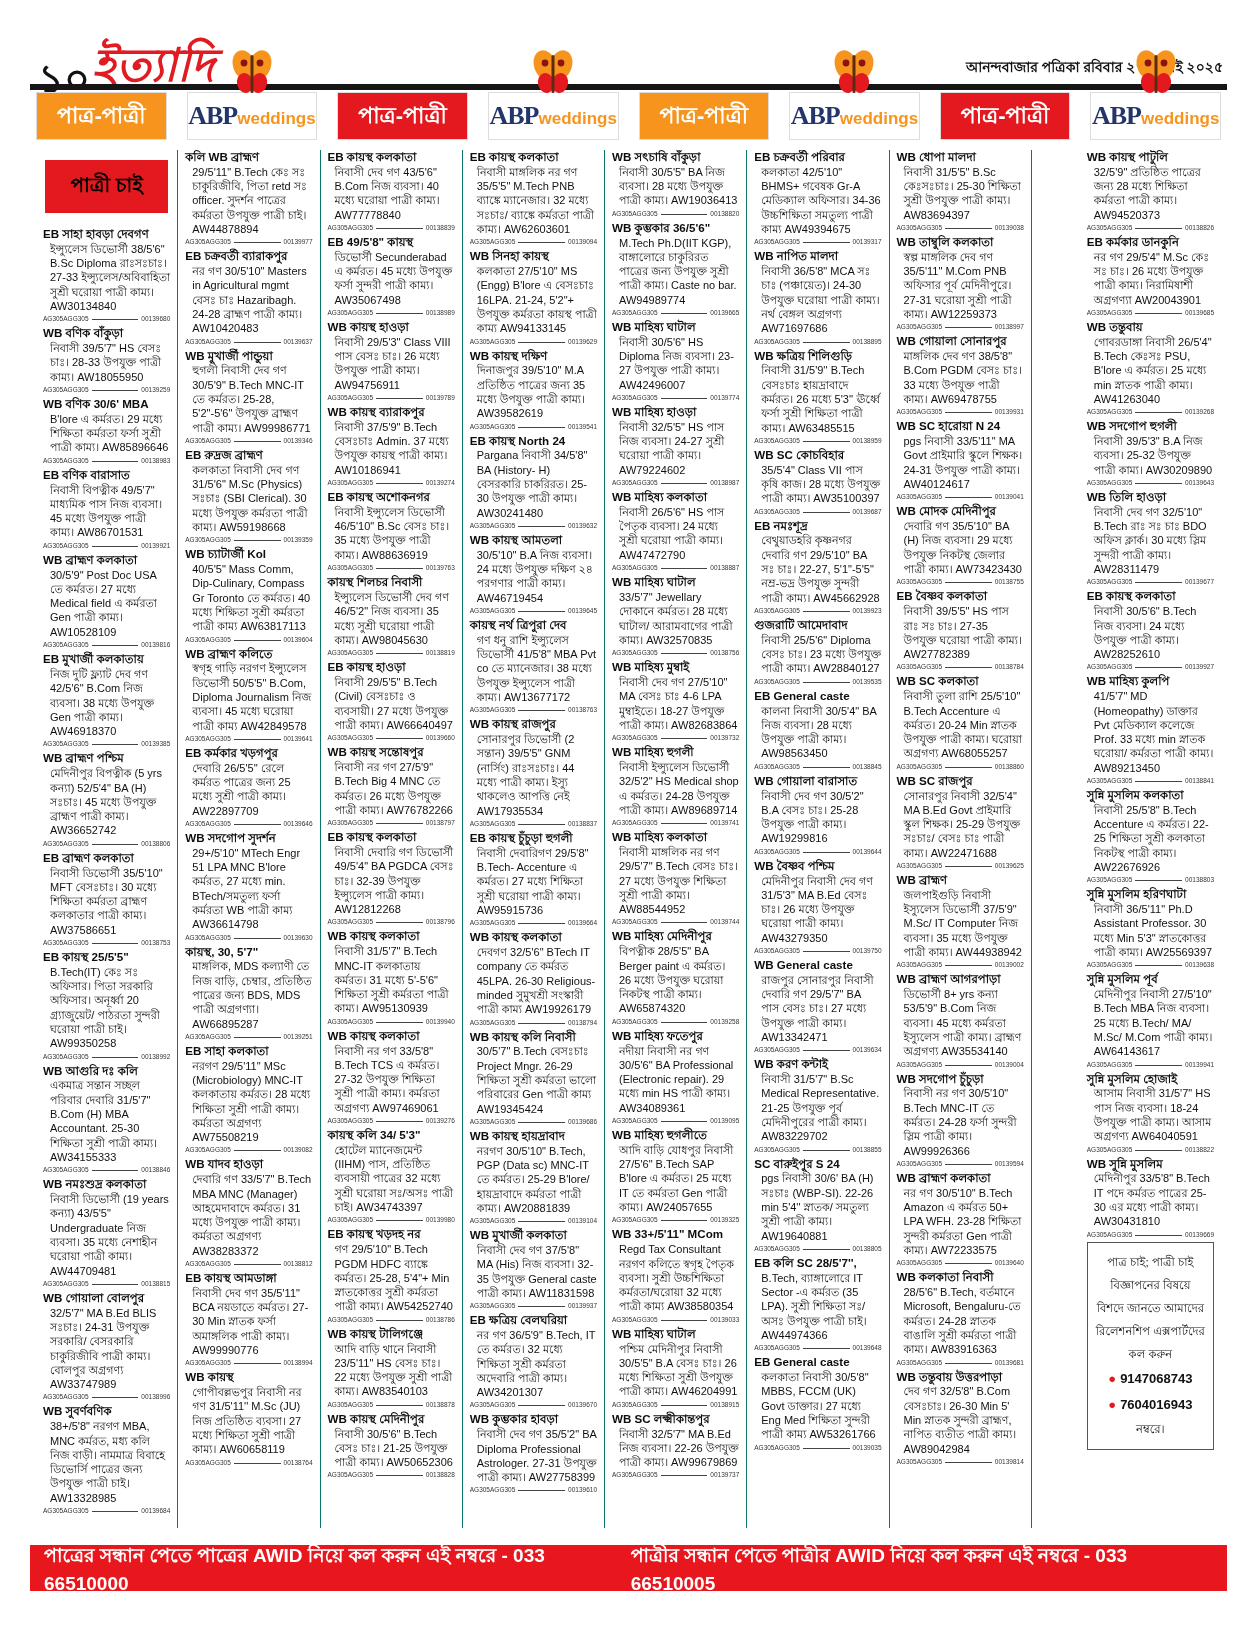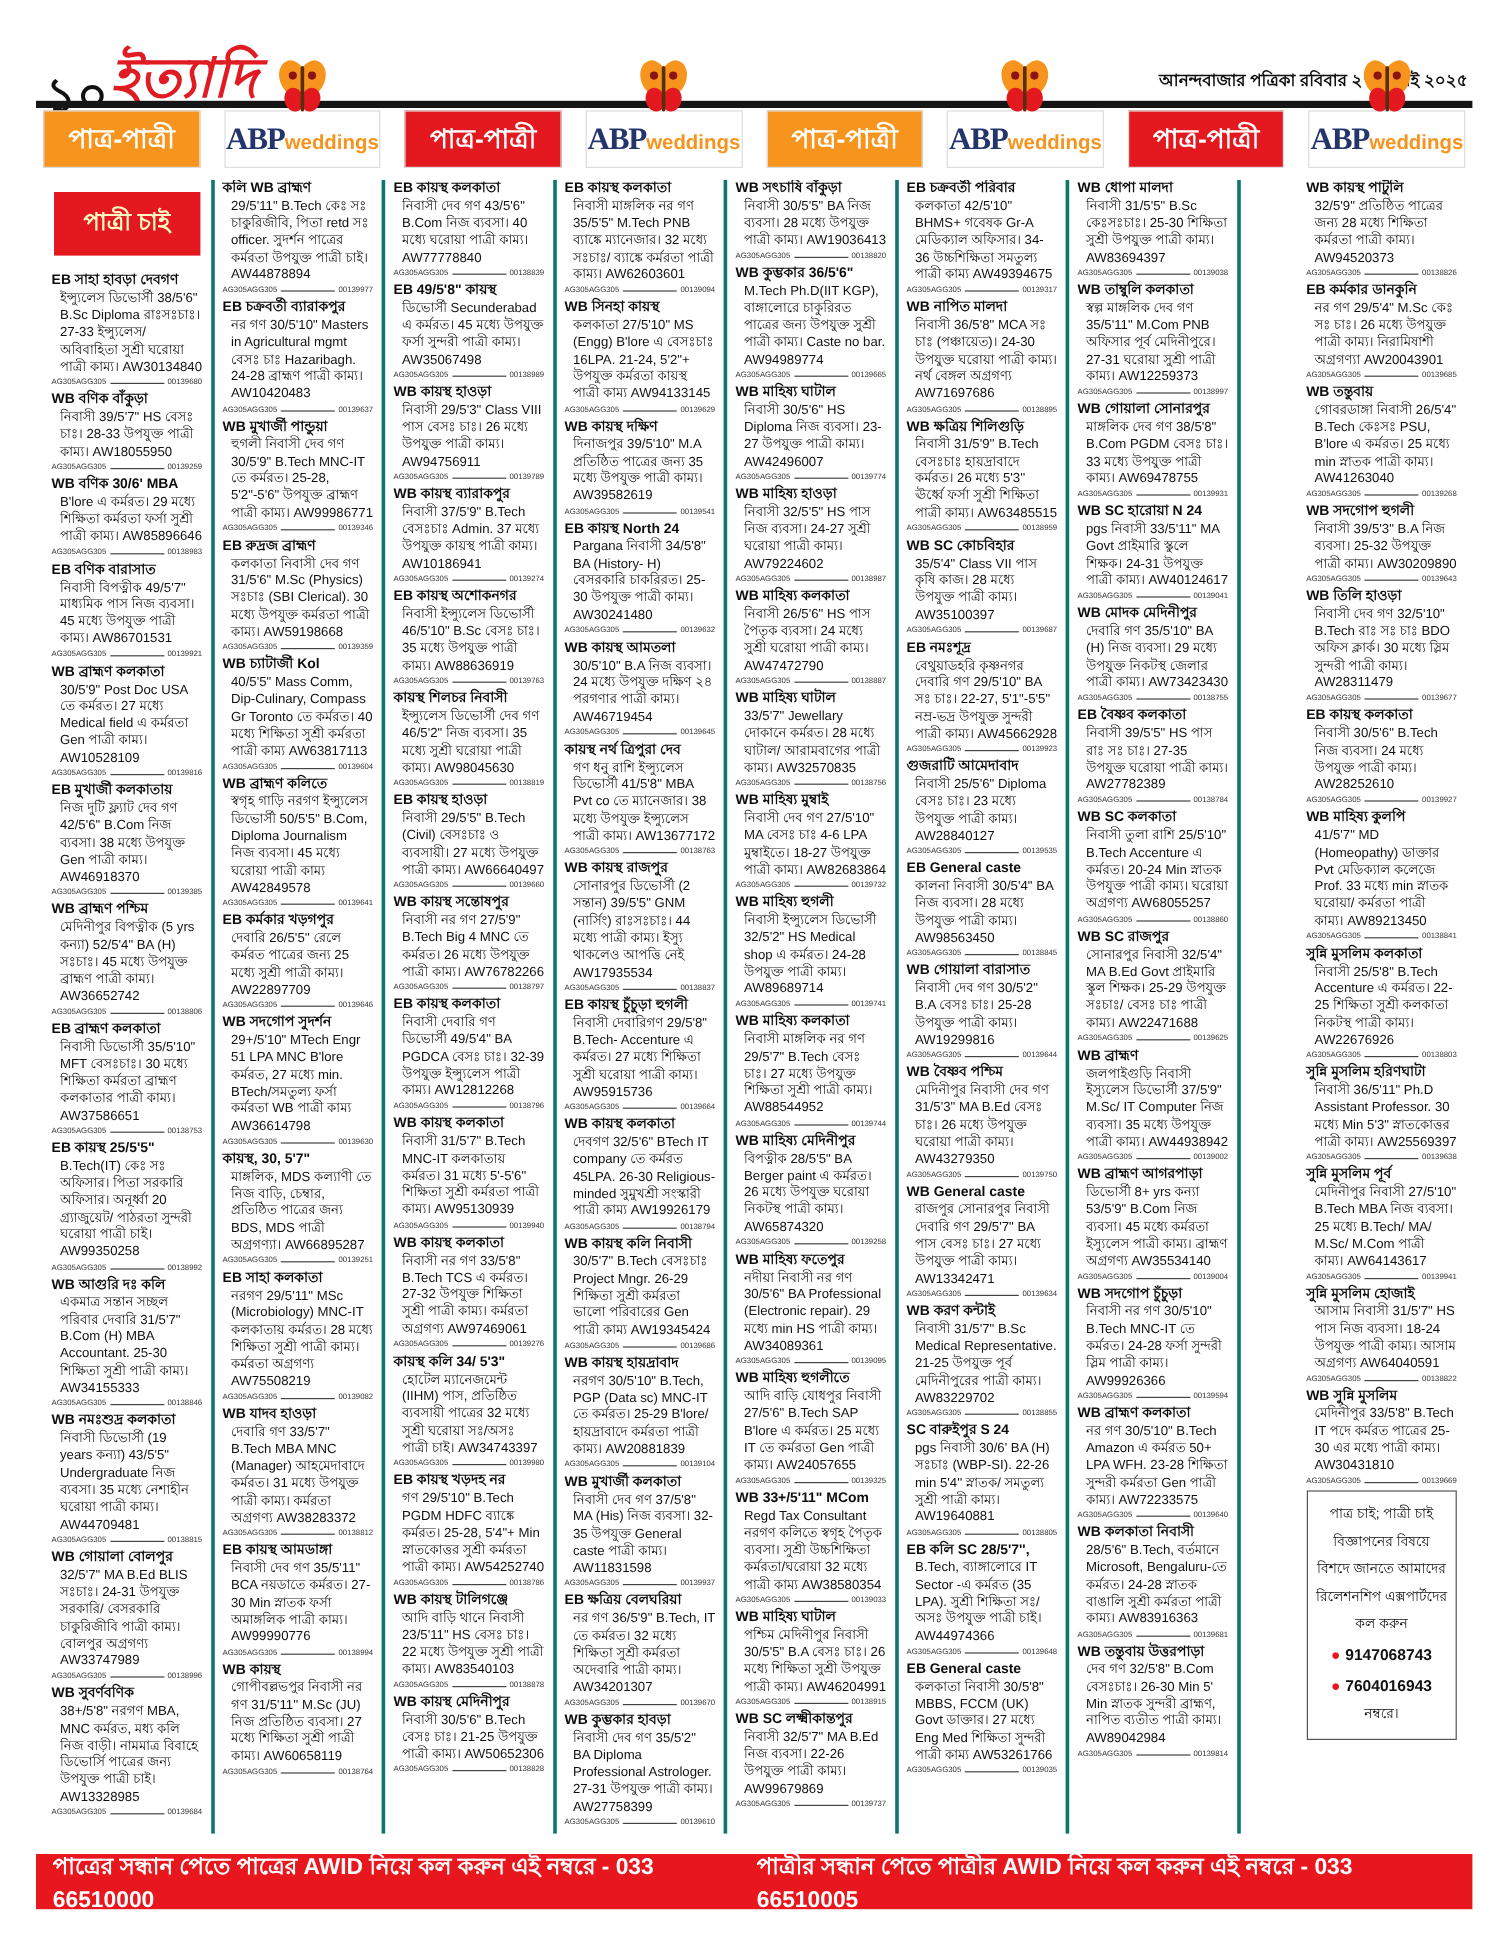--- a/index.html
+++ b/index.html
@@ -24,25 +24,25 @@
   .cell.patra { color:#fff; font-weight:bold; font-size:22px; }
   .cell.patra.orange { background:#f7941d; }
   .cell.patra.red { background:#e3191f; }
   .cell.abp { background:#fff; }
   .abp-logo { font-weight:bold; font-size:26px; color:#23356b; letter-spacing:-1px; font-family:"Liberation Serif", serif;text-align:right; }
   .abp-logo .wed { font-size:17px; color:#f7941d; font-family:"Liberation Sans", sans-serif; letter-spacing:0; }
   .butterfly { position:absolute; top:-46px; left:50%; transform:translateX(-50%); width:44px; height:50px; }
 
   
   .content { position:absolute; top:150px; left:36px; right:36px; height:1378px; display:flex; }
-  .col { flex:1; padding:0 7px; border-right:3px solid #0f766e; overflow:hidden; height:100%; }
+  .col { flex:1; padding:0 7px; border-right:1px solid #0f766e; overflow:hidden; height:100%; }
   .col:last-child { border-right:none;margin-left:48px; }
 
   .section-box {
-    background:#e3191f; color:#fef9c3; font-weight:bold; font-size:20px;
+    background:#e3191f; color:#000000; font-weight:bold; font-size:20px;
     text-align:center; padding:10px 4px; margin:10px 2px 14px 2px;
   }
   .ad { margin-bottom:3px; }
   .ad-title { font-weight:bold; font-size:11.6px; line-height:1.28; color:#0d0d0d; }
   .ad-body { font-size:11px; line-height:1.3; color:#111; padding-left:7px; }
   .ad-meta { display:flex; align-items:flex-end; font-size:6.5px; color:#333; margin:2px 0 4px 0; }
   .ad-meta .rule { flex:1; border-bottom:1px solid #444; margin:0 3px 2px 3px; }
 
   
   .notice-box { border:1.5px solid #555; padding:8px 4px; text-align:center; margin-top:4px; }

